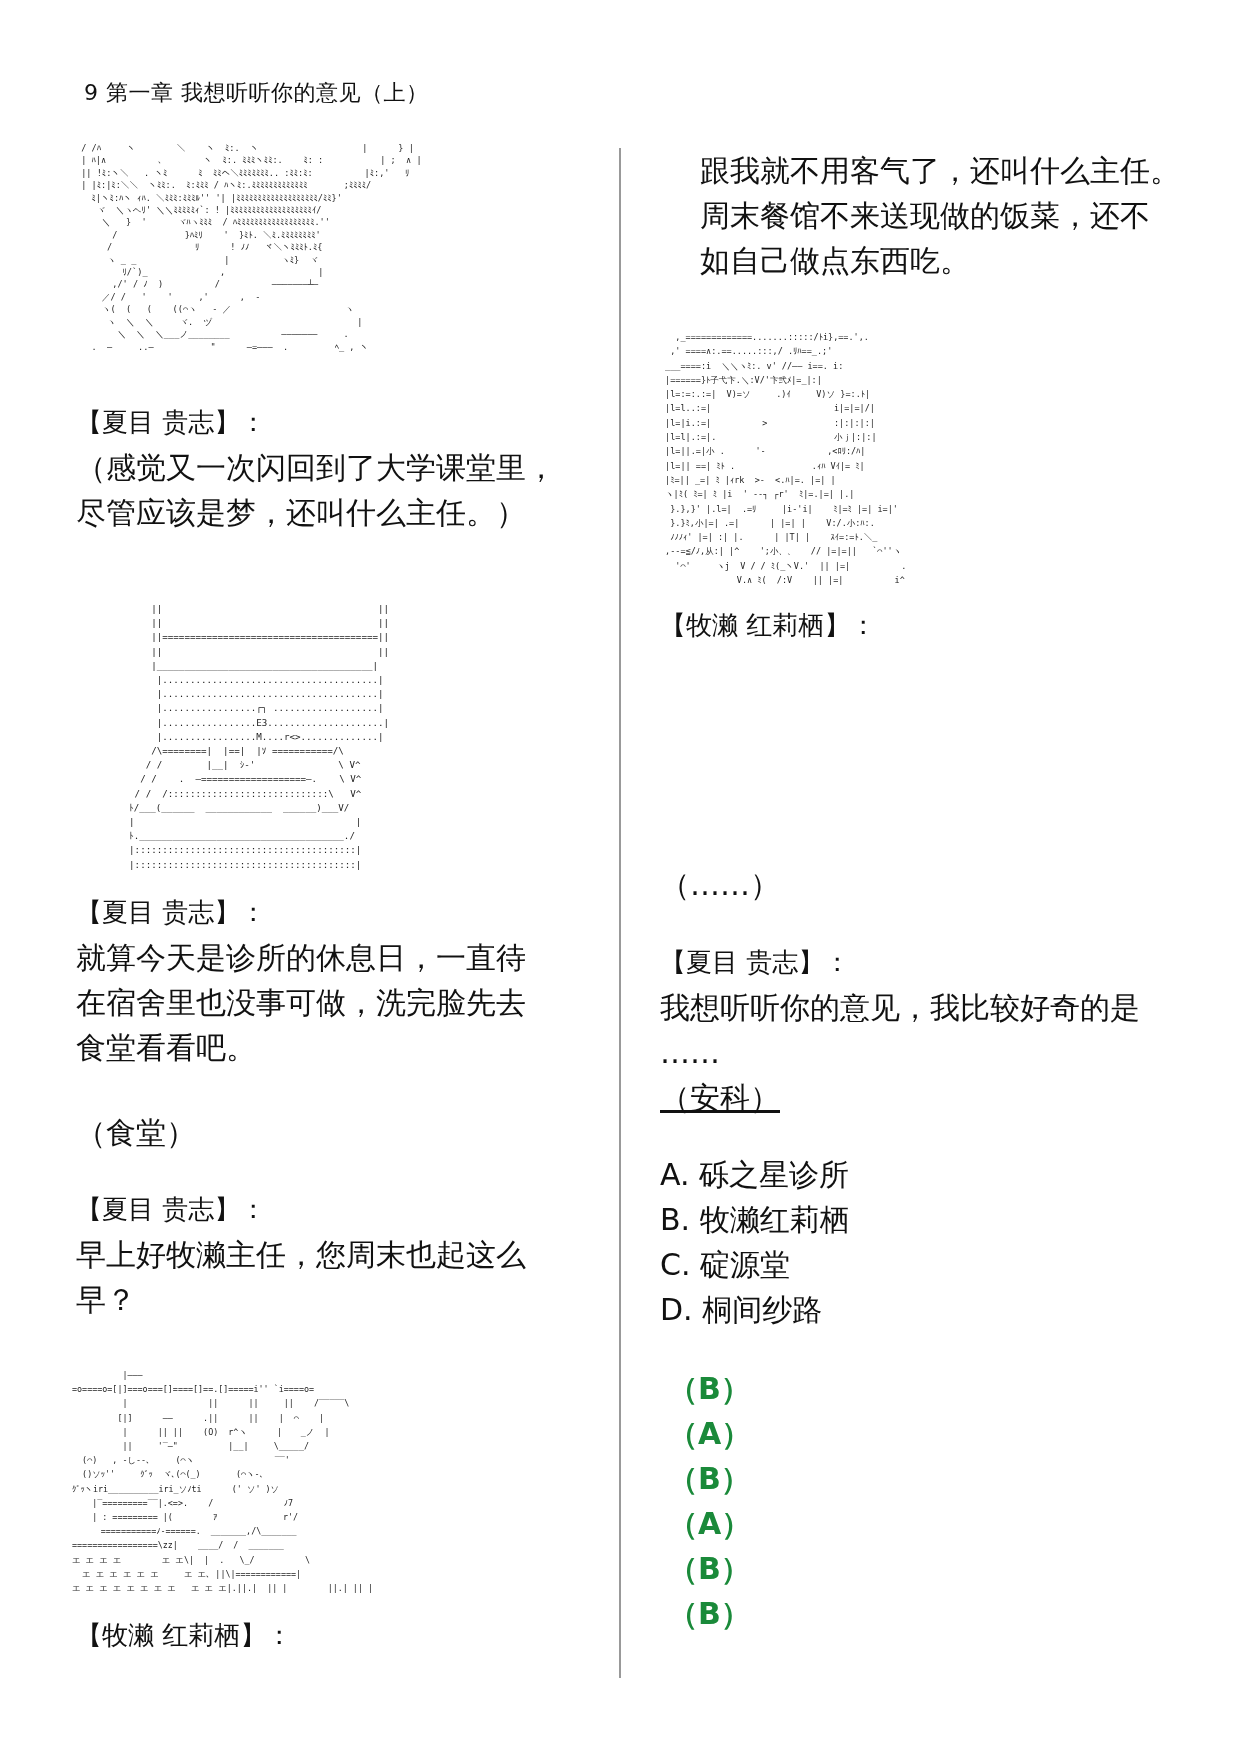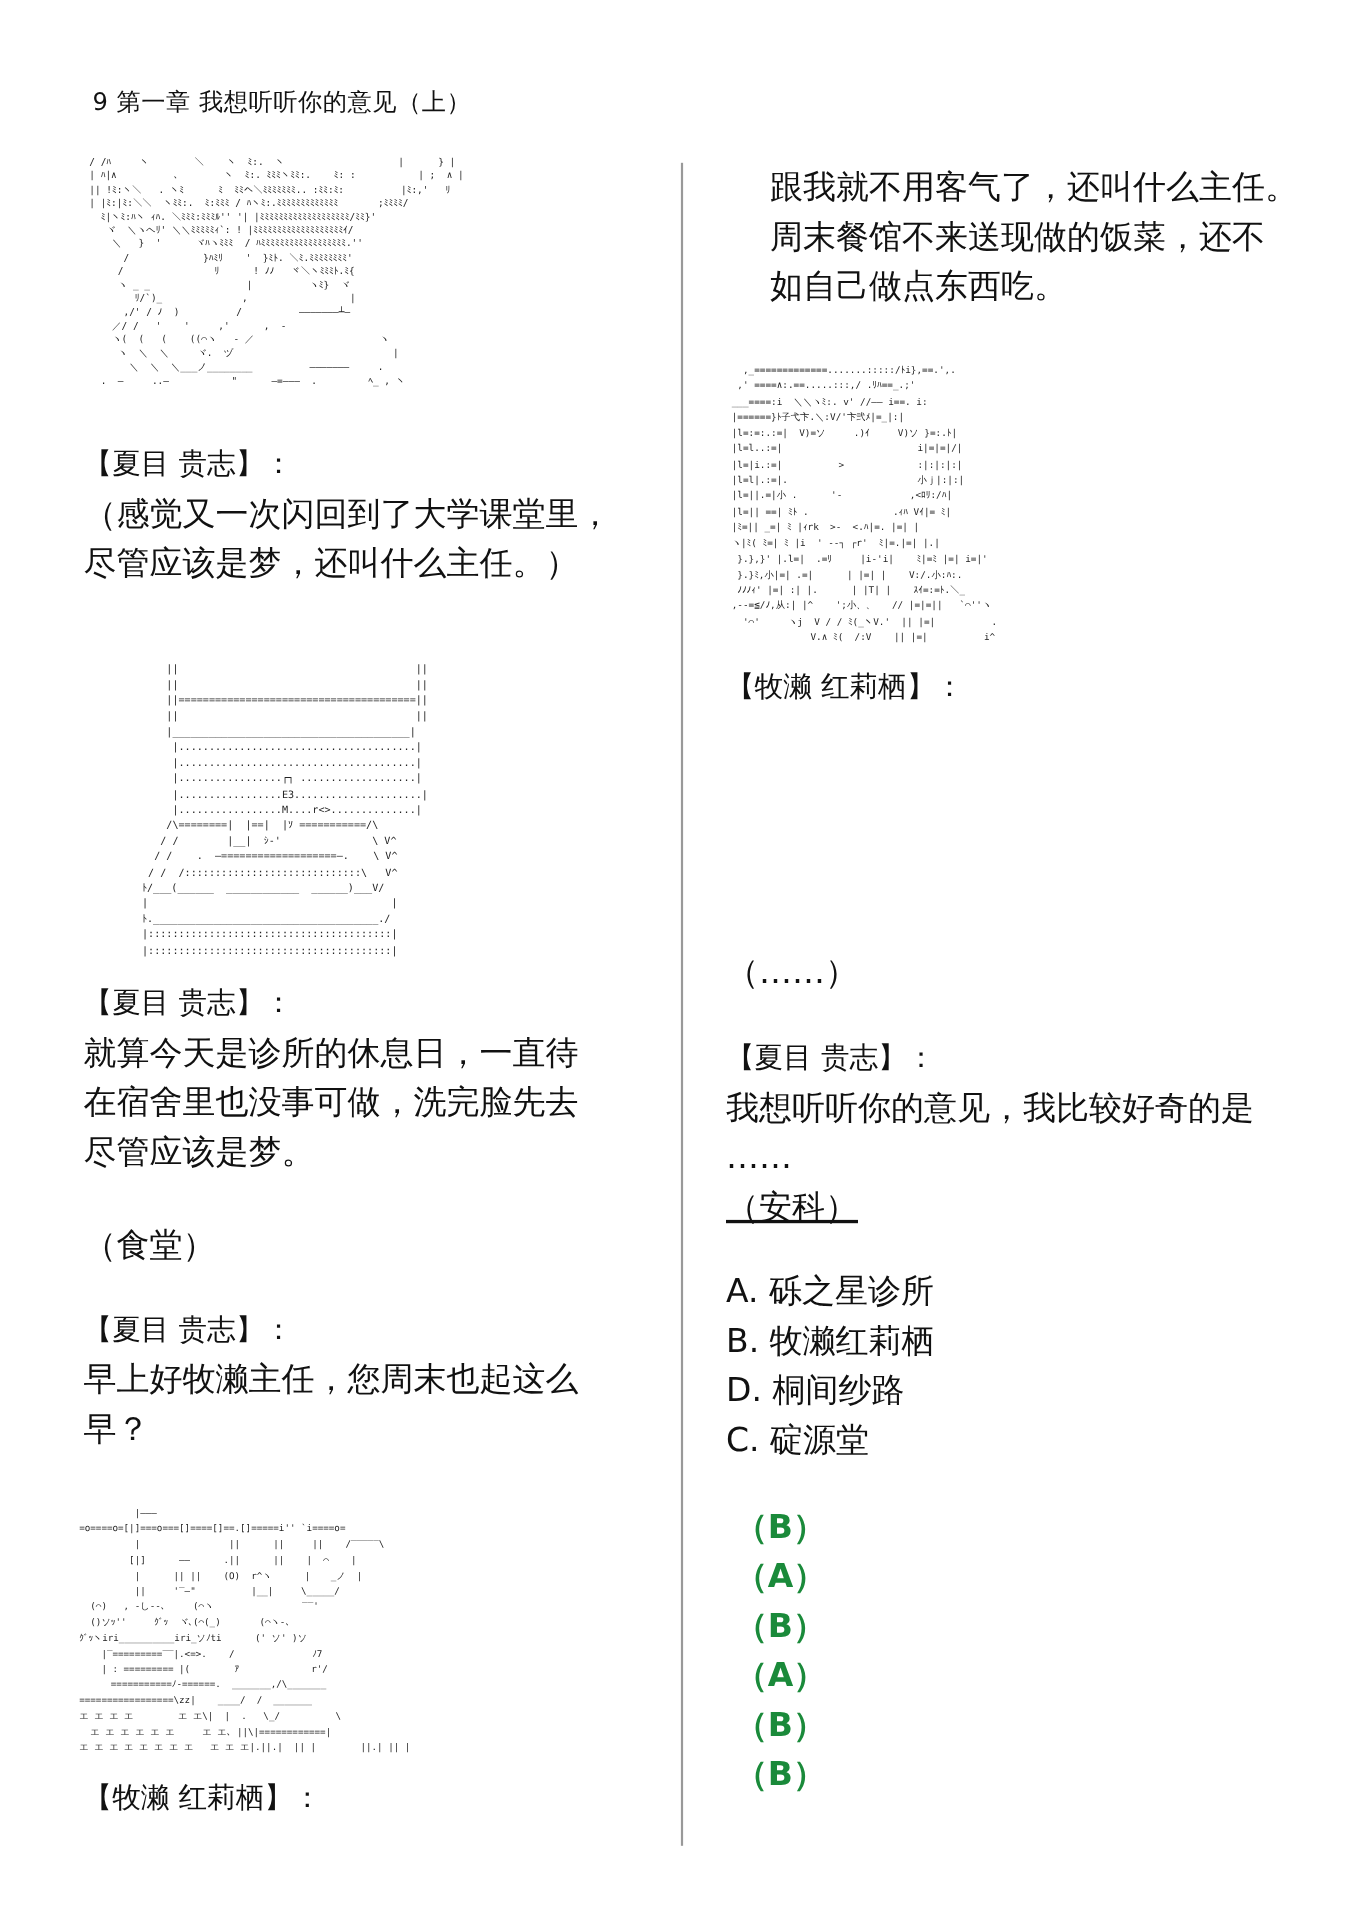--- a/index.html
+++ b/index.html
@@ -61,21 +61,21 @@
   ﾄ/___(______  ____________  ______)___V/
   |                                        |
   ﾄ._____________________________________./
   |::::::::::::::::::::::::::::::::::::::::|
   |::::::::::::::::::::::::::::::::::::::::|</pre>
 
 <div class="blk" style="left:76px; top:890px; width:530px;">
   <p class="speaker">【夏目 贵志】：</p>
   <p class="txt">就算今天是诊所的休息日，一直待
 在宿舍里也没事可做，洗完脸先去
-尽管应该是梦。</p>
+食堂看看吧。</p>
 </div>
 
 <div class="blk" style="left:76px; top:1110px;text-align:right;">
   <p class="txt">（食堂）</p>
 </div>
 
 <div class="blk" style="left:76px; top:1187px; width:530px;">
   <p class="speaker">【夏目 贵志】：</p>
   <p class="txt">早上好牧濑主任，您周末也起这么
 早？</p>
@@ -141,22 +141,22 @@
 ……</p>
 </div>
 
 <div class="blk" style="left:660px; top:1075px;text-decoration:underline;">
   <p class="txt">（安科）</p>
 </div>
 
 <div class="blk" style="left:660px; top:1152px; width:400px;">
   <p class="txt">A. 砾之星诊所</p>
   <p class="txt">B. 牧濑红莉栖</p>
+  <p class="txt">C. 碇源堂</p>
   <p class="txt">D. 桐间纱路</p>
-  <p class="txt">C. 碇源堂</p>
 </div>
 
 <div class="blk" style="left:660px; top:1366px; width:200px;">
   <p class="answer">（B）</p>
   <p class="answer">（A）</p>
   <p class="answer">（B）</p>
   <p class="answer">（A）</p>
   <p class="answer">（B）</p>
   <p class="answer">（B）</p>
 </div>

